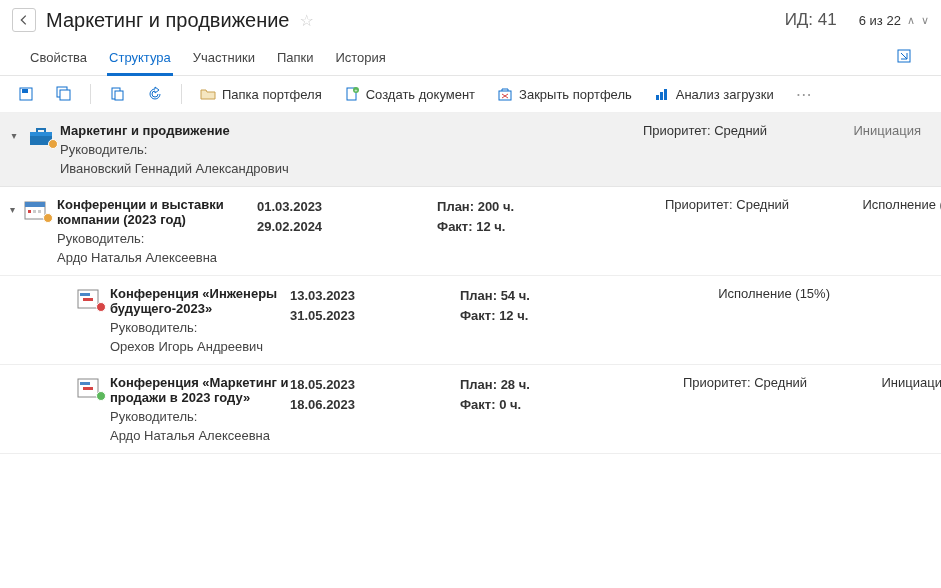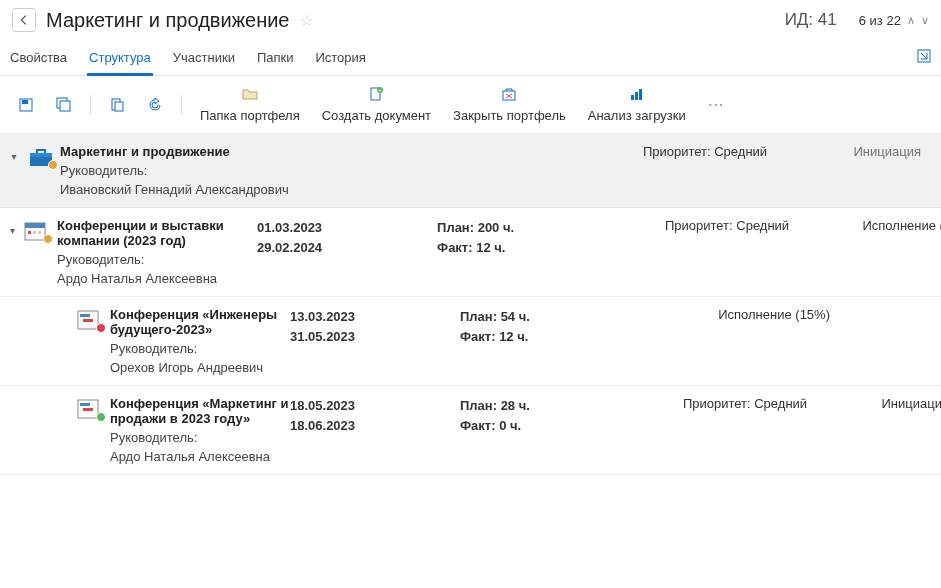--- a/index.html
+++ b/index.html
@@ -7,30 +7,30 @@
   
   .header { display: flex; align-items: center; padding: 8px 12px 4px 12px; gap: 10px; }
   .back-btn { width: 24px; height: 24px; border: 1px solid #ccc; border-radius: 3px; display: flex; align-items: center; justify-content: center; cursor: pointer; }
   .title { font-size: 20px; font-weight: 400; color: #222; }
   .star-icon { color: #ccc; font-size: 16px; }
   .spacer { flex: 1; }
   .id-text { color: #555; font-size: 17px; margin-right: 12px; }
   .pager { color: #333; font-size: 13px; display: flex; align-items: center; gap: 6px; }
   .chev { color: #888; cursor: pointer; font-size: 11px; }
   
-  .tabs { display: flex; align-items: center; border-bottom: 1px solid #e5e5e5; padding: 0 8px; gap: 18px; margin-top: 6px; }
+  .tabs { display: flex; align-items: center; border-bottom: 1px solid #e5e5e5; padding: 0 28px; gap: 18px; margin-top: 6px; }
   .tab { padding: 8px 2px 10px 2px; cursor: pointer; color: #444; position: relative; }
   .tab.active { color: #0f6ecd; }
   .tab.active::after { content: ""; position: absolute; left: 0; right: 0; bottom: -1px; height: 3px; background: #0f6ecd; }
   .tabs-right { margin-left: auto; display: flex; align-items: center; gap: 8px; padding-bottom: 6px; }
   .icon-btn { width: 18px; height: 18px; display: inline-flex; align-items: center; justify-content: center; color: #0f6ecd; cursor: pointer; }
 
   .toolbar { display: flex; align-items: center; padding: 6px 12px; gap: 10px; border-bottom: 1px solid #f0f0f0; }
   .tb-sep { width: 1px; height: 20px; background: #ddd; margin: 0 2px; }
-  .tb-btn { display: flex; align-items: center; gap: 6px; padding: 4px 6px; cursor: pointer; color: #333; border-radius: 2px; flex-direction: column; }
+  .tb-btn { display: flex; align-items: center; gap: 6px; padding: 4px 6px; cursor: pointer; color: #333; border-radius: 2px; }
   .tb-icon { width: 16px; height: 16px; display: inline-block; }
   .dots { color: #999; font-size: 16px; letter-spacing: 2px; padding: 0 6px; cursor: pointer; }
 
   .tree-area { padding: 0; }
   .row-root { background: #f1f1f1; padding: 10px 16px 10px 6px; display: flex; align-items: flex-start; gap: 4px; border-bottom: 1px solid #e5e5e5; }
   .expander { width: 16px; height: 16px; display: flex; align-items: center; justify-content: center; cursor: pointer; color: #666; font-size: 10px; margin-top: 4px; margin-right: 2px; }
   .node-icon { width: 28px; height: 22px; flex-shrink: 0; margin-top: 2px; position: relative; }
   .status-dot { position: absolute; width: 10px; height: 10px; border-radius: 50%; border: 1px solid #fff; right: -2px; bottom: -2px; }
   .dot-orange { background: #e8a33d; }
   .dot-red { background: #d64545; }

